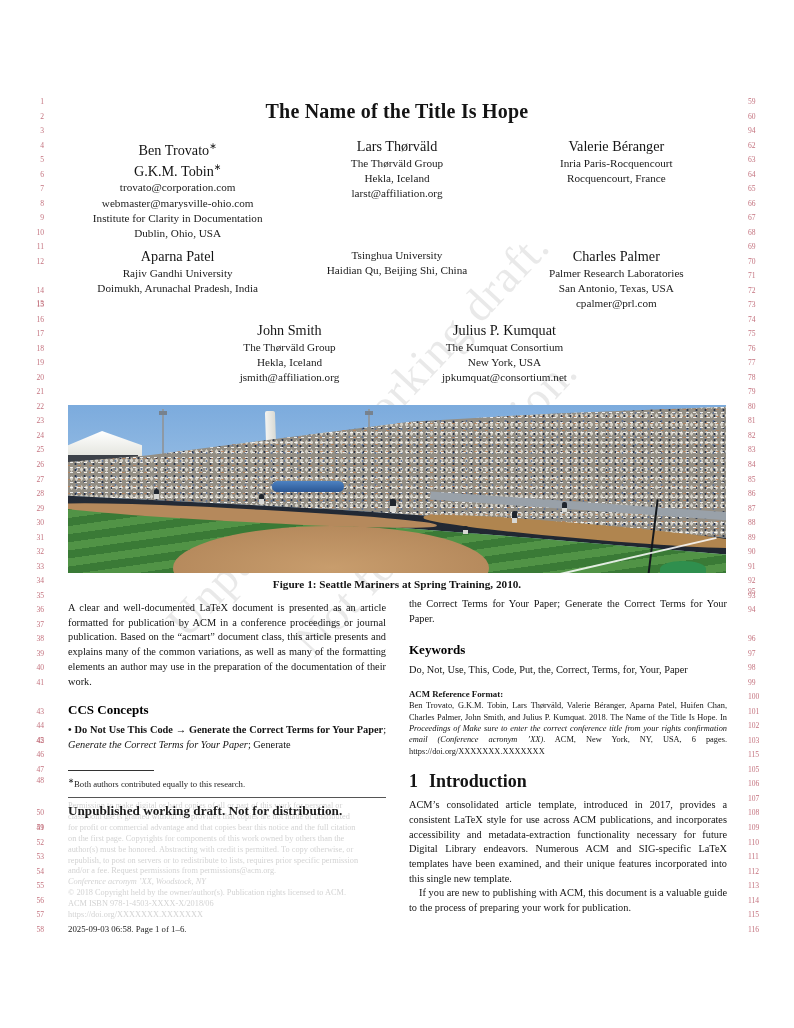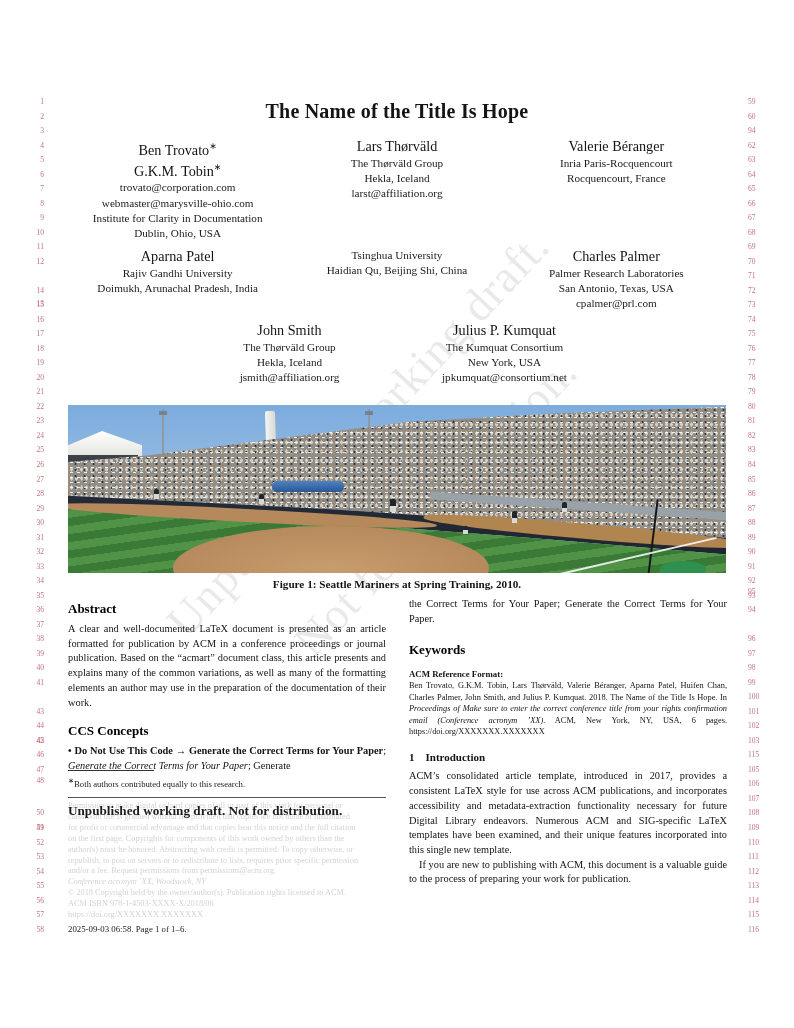--- a/index.html
+++ b/index.html
@@ -61,21 +61,21 @@
   .caption{position:absolute;top:578px;left:68px;width:658px;text-align:center;font-size:11.2px;font-weight:bold;}
   .col{position:absolute;width:318px;}
   .col.left{left:68px;top:601px;}
   .col.right{left:409px;top:597px;}
   .sec-head{font-size:13px;font-weight:bold;margin:0 0 5px 0;color:#000;}
   .body-text{font-size:10.35px;line-height:14.7px;text-align:justify;margin:0;}
   .keywords-text{font-size:10.35px;line-height:14.7px;margin:0;}
   .mt{margin-top:13px;}
   .ref-head{font-size:8.8px;font-weight:bold;margin:11px 0 1px 0;}
   .ref-text{font-size:8.35px;line-height:11.4px;text-align:justify;margin:0;}
-  .intro-head{font-size:11px;font-weight:bold;margin:14px 0 6px 0;}
+  .intro-head{font-size:18px;font-weight:bold;margin:14px 0 6px 0;}
   .intro-head .num{margin-right:11px;}
   .indent{text-indent:10px;}
   
   .fn-rule{position:absolute;top:770px;left:68px;width:86px;border-top:1px solid #333;z-index:1;}
   .footnote{position:absolute;top:776px;left:68px;width:318px;font-size:8.7px;color:#222;z-index:1;}
   .big-rule{position:absolute;top:797px;left:68px;width:318px;border-top:0.9px solid #555;z-index:1;}
   .copyright{position:absolute;top:801px;left:68px;width:318px;font-size:8.3px;line-height:10.9px;
              color:#d3d3d3;z-index:1;}
   .copyright .it{font-style:italic;}
   .draft-notice{position:absolute;top:803px;left:68px;width:318px;font-size:13.2px;font-weight:bold;
@@ -288,29 +288,29 @@
     <div class="fig-part player" style="left:29%;top:53%"></div>
     <div class="fig-part player" style="left:49%;top:56%;height:13px;width:6px"></div>
     <div class="fig-part player" style="left:60%;top:72%;height:8px"></div>
     <div class="fig-part player" style="left:67.5%;top:63%;height:12px"></div>
     <div class="fig-part player" style="left:75%;top:58%"></div>
   </div>
 
   <div class="caption z">Figure 1: Seattle Mariners at Spring Training, 2010.</div>
 
   <div class="col left z">
-    <h3 class="sec-head">Abstract</h3>
     <p class="body-text">A clear and well-documented LaTeX document is presented as an article formatted for publication by ACM in a conference proceedings or journal publication. Based on the “acmart” document class, this article presents and explains many of the common variations, as well as many of the formatting elements an author may use in the preparation of the documentation of their work.</p>
     <h3 class="sec-head mt">CCS Concepts</h3>
     <p class="body-text"><span style="font-weight:bold">• Do Not Use This Code → Generate the Correct Terms for Your Paper</span><span>; </span><span style="font-style:italic">Generate the Correct Terms for Your Paper</span><span>; Generate</span></p>
   </div>
 
   <div class="col right z">
     <p class="body-text">the Correct Terms for Your Paper; Generate the Correct Terms for Your Paper.</p>
     <h3 class="sec-head" style="margin-top:16px">Keywords</h3>
+    <p class="keywords-text">Do, Not, Use, This, Code, Put, the, Correct, Terms, for, Your, Paper</p>
     <p class="ref-head">ACM Reference Format:</p>
     <p class="ref-text"><span>Ben Trovato, G.K.M. Tobin, Lars Thørväld, Valerie Béranger, Aparna Patel, Huifen Chan, Charles Palmer, John Smith, and Julius P. Kumquat. 2018. The Name of the Title Is Hope. In </span><span style="font-style:italic">Proceedings of Make sure to enter the correct conference title from your rights confirmation email (Conference acronym ’XX)</span><span>. ACM, New York, NY, USA, 6 pages. </span><span>https://doi.org/XXXXXXX.XXXXXXX</span></p>
     <h3 class="intro-head"><span class="num">1</span><span>Introduction</span></h3>
     <p class="body-text">ACM’s consolidated article template, introduced in 2017, provides a consistent LaTeX style for use across ACM publications, and incorporates accessibility and metadata-extraction functionality necessary for future Digital Library endeavors. Numerous ACM and SIG-specific LaTeX templates have been examined, and their unique features incorporated into this single new template.</p>
     <p class="body-text indent">If you are new to publishing with ACM, this document is a valuable guide to the process of preparing your work for publication.</p>
   </div>
 
   <div class="fn-rule"></div>
   <div class="footnote"><sup>∗</sup><span>Both authors contributed equally to this research.</span></div>
   <div class="big-rule"></div>

